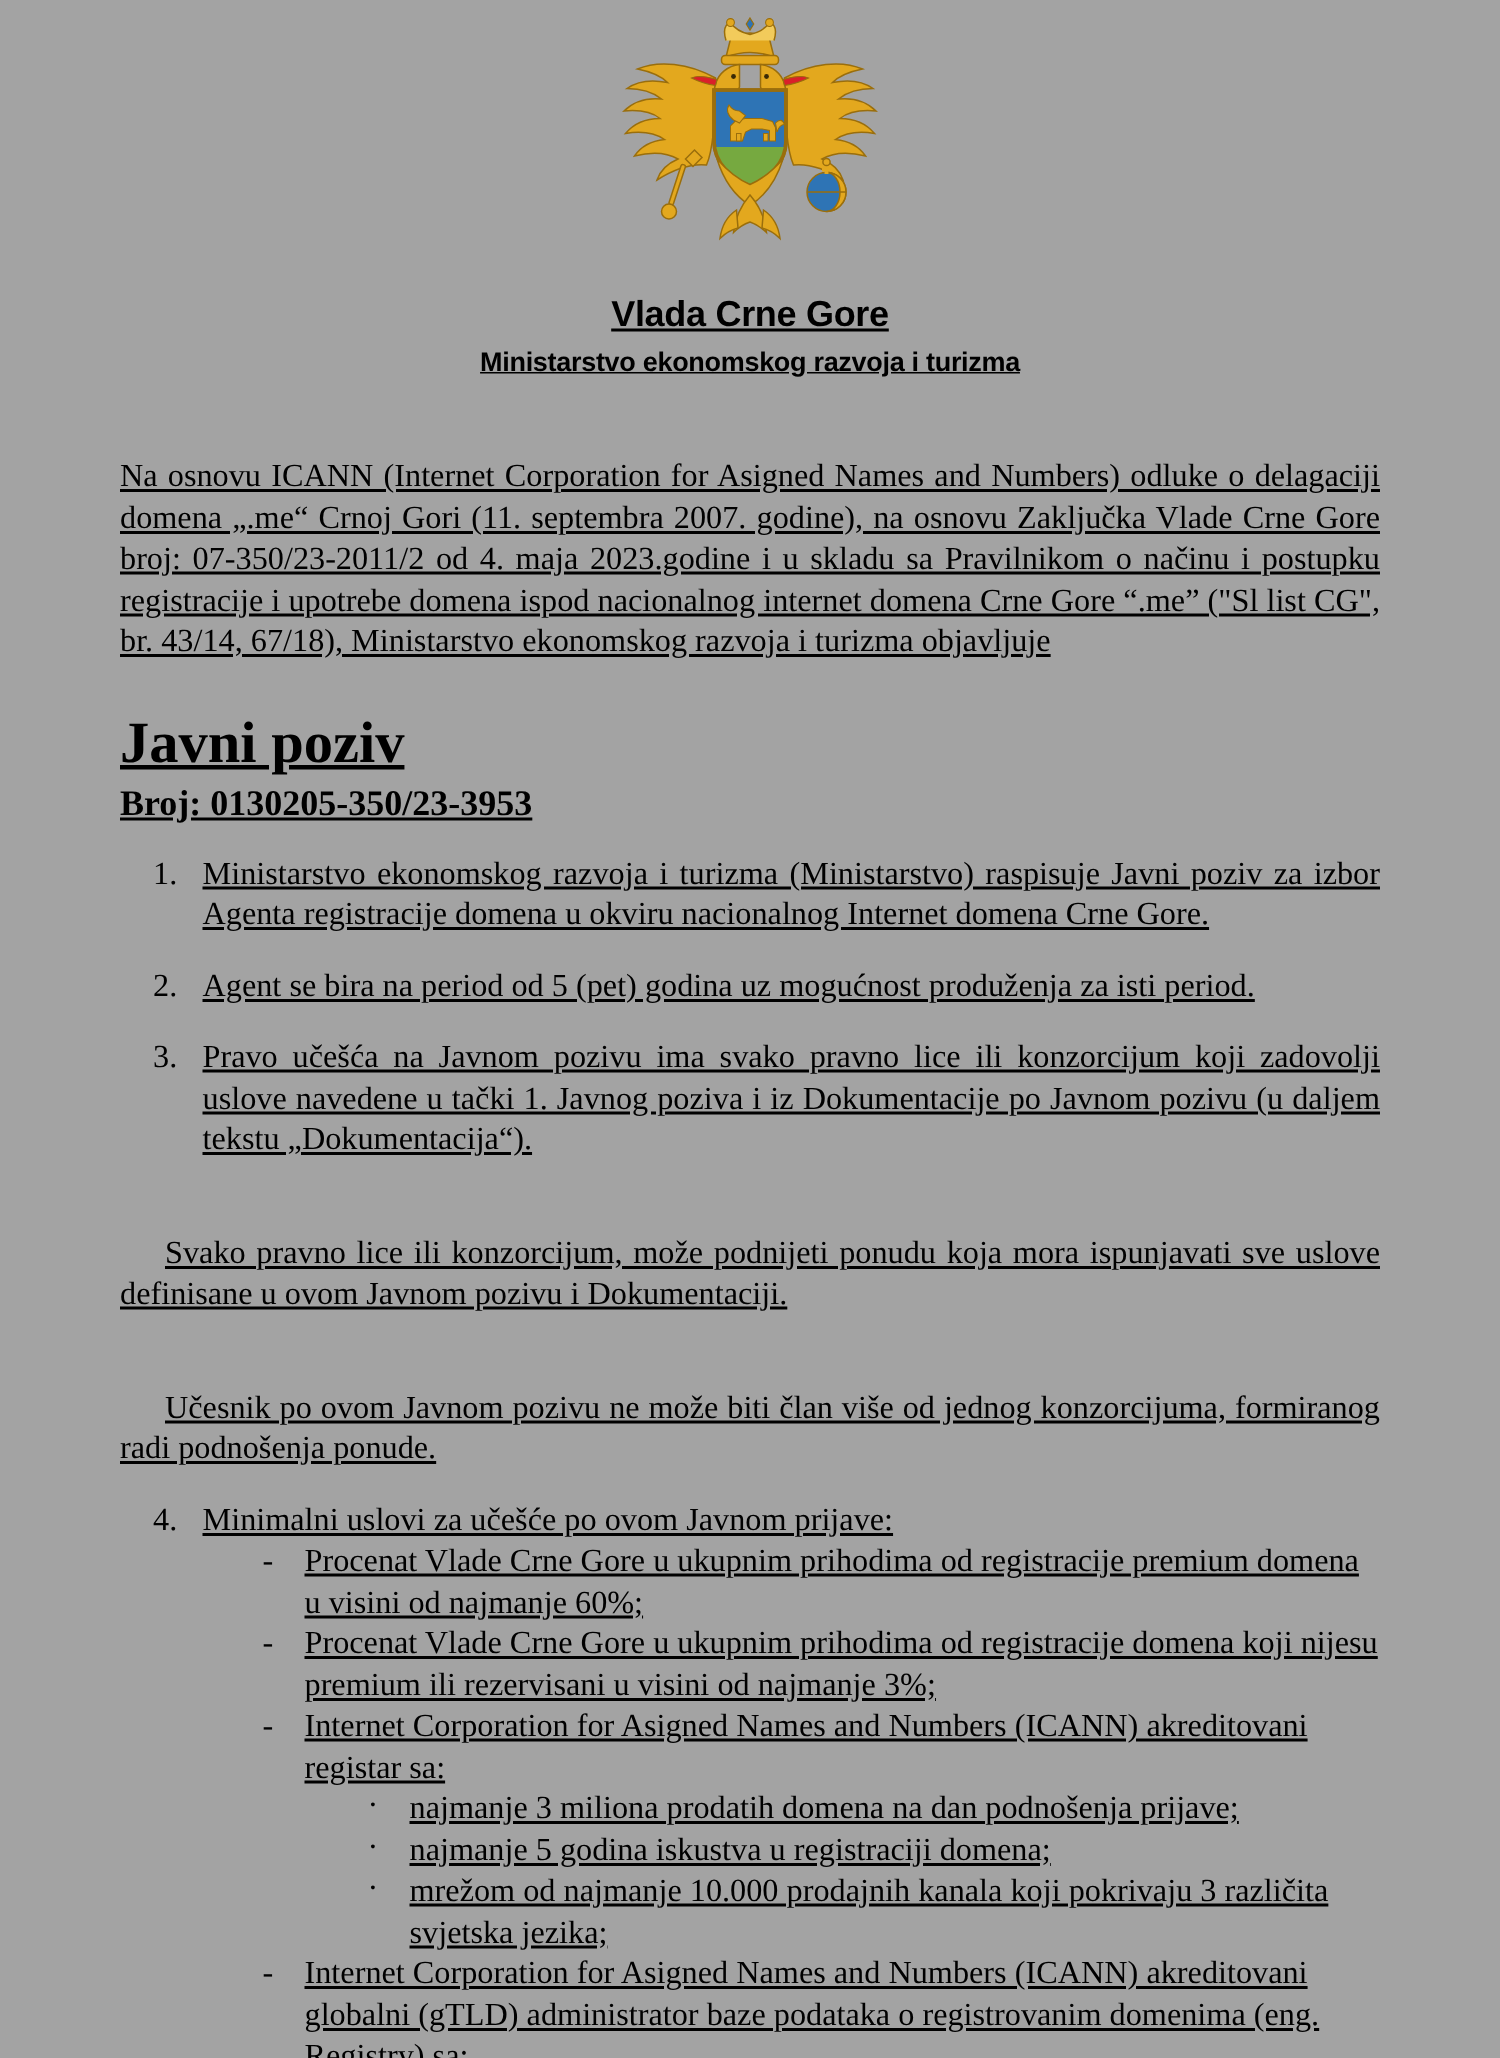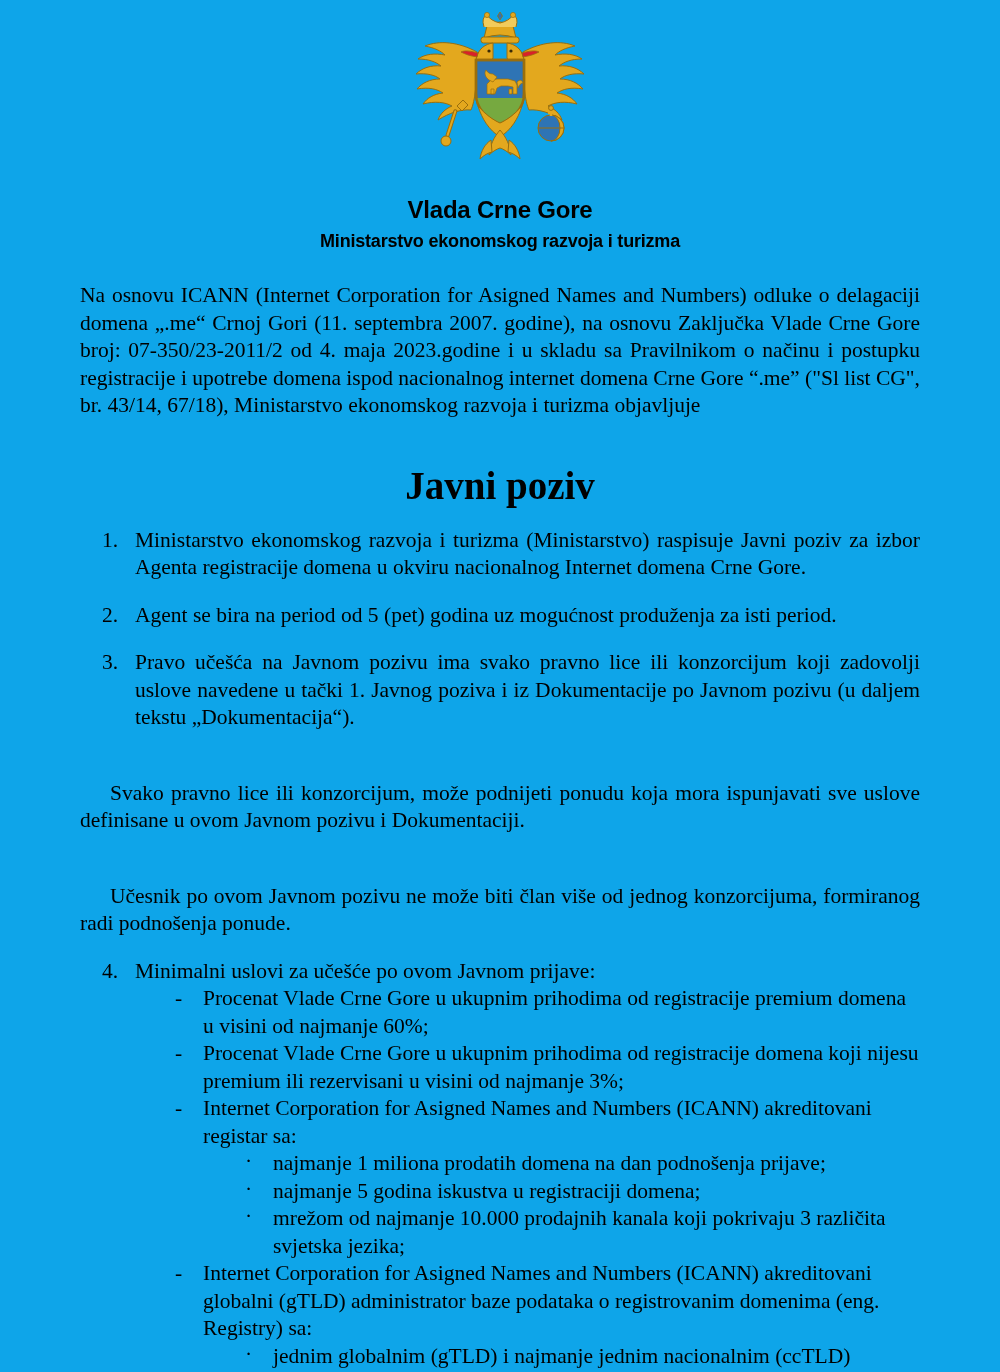--- a/index.html
+++ b/index.html
@@ -14,22 +14,23 @@
     position: relative;
     font-family: "Liberation Serif", "DejaVu Serif", serif;
     color: #000000;
     overflow: hidden;
   }
 
   .page {
     width: 1000px;
     height: 1372px;
     position: relative;
-    background: #0ea5e9;
+    background: #a3a3a3;
     box-sizing: border-box;
+    text-decoration: underline;
   }
 
   
   .emblem-wrap {
     width: 100%;
     text-align: center;
     padding-top: 6px;
     height: 172px;
     box-sizing: border-box;
   }
@@ -63,28 +64,28 @@
     padding-left: 40px;
     padding-right: 40px;
     box-sizing: border-box;
   }
 
   .intro {
     text-align: justify;
     text-align-last: left;
     font-size: 21.5px;
     line-height: 27.5px;
-    margin-top: 24px;
+    margin-top: 46px;
     hyphens: none;
   }
 
   
   .title-block {
-    text-align: center;
-    margin-top: 42px;
+    text-align: left;
+    margin-top: 30px;
   }
   .title-main {
     font-size: 39px;
     line-height: 47px;
     font-weight: bold;
   }
   .title-broj {
     font-size: 24px;
     line-height: 30px;
     font-weight: bold;
@@ -245,20 +246,21 @@
     <div class="line1">Vlada Crne Gore</div>
     <div class="line2">Ministarstvo ekonomskog razvoja i turizma</div>
   </div>
 
   <div class="body-area">
 
     <p class="intro">Na osnovu ICANN (Internet Corporation for Asigned Names and Numbers) odluke o delagaciji domena „.me“ Crnoj Gori (11. septembra 2007. godine), na osnovu Zaključka Vlade Crne Gore broj: 07-350/23-2011/2 od 4. maja 2023.godine i u skladu sa Pravilnikom o načinu i postupku registracije i upotrebe domena ispod nacionalnog internet domena Crne Gore “.me” ("Sl list CG", br. 43/14, 67/18), Ministarstvo ekonomskog razvoja i turizma objavljuje</p>
 
     <div class="title-block">
       <div class="title-main">Javni poziv</div>
+      <div class="title-broj">Broj: 0130205-350/23-3953</div>
     </div>
 
     <div class="num-list">
 
       <div class="num-item">
         <span class="marker">1.</span>
         <span class="body-text">Ministarstvo ekonomskog razvoja i turizma (Ministarstvo) raspisuje Javni poziv za izbor Agenta registracije domena u okviru nacionalnog Internet domena Crne Gore.</span>
       </div>
 
       <div class="num-item">
@@ -288,21 +290,21 @@
             <span class="dash-marker">-</span>
             <span>Procenat Vlade Crne Gore u ukupnim prihodima od registracije domena koji nijesu premium ili rezervisani u visini od najmanje 3%;</span>
           </div>
 
           <div class="dash-item">
             <span class="dash-marker">-</span>
             <span>Internet Corporation for Asigned Names and Numbers (ICANN) akreditovani registar sa:</span>
             <div class="dot-list">
               <div class="dot-item">
                 <span class="dot-marker">·</span>
-                <span>najmanje 1 miliona prodatih domena na dan podnošenja prijave;</span>
+                <span>najmanje 3 miliona prodatih domena na dan podnošenja prijave;</span>
               </div>
               <div class="dot-item">
                 <span class="dot-marker">·</span>
                 <span>najmanje 5 godina iskustva u registraciji domena;</span>
               </div>
               <div class="dot-item">
                 <span class="dot-marker">·</span>
                 <span>mrežom od najmanje 10.000 prodajnih kanala koji pokrivaju 3 različita svjetska jezika;</span>
               </div>
             </div>

